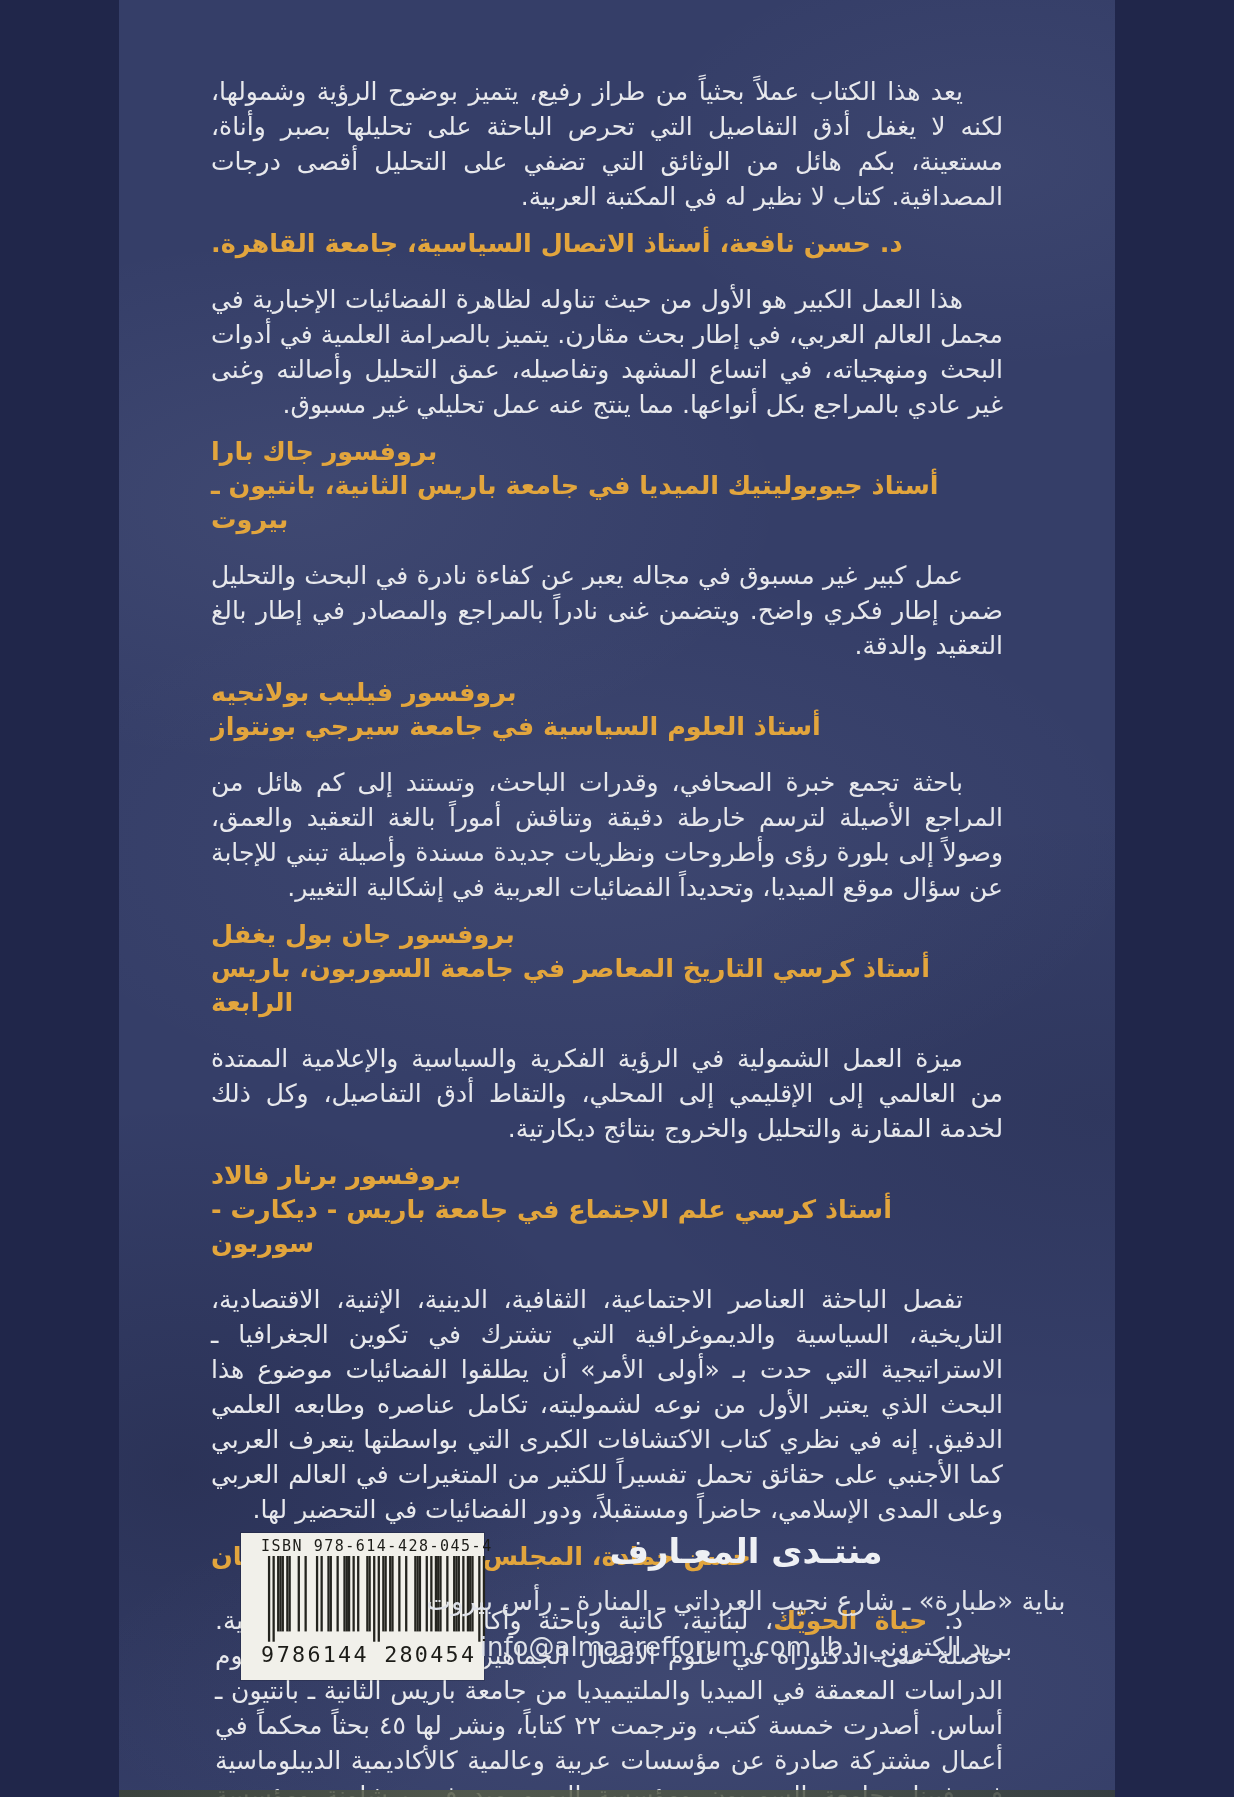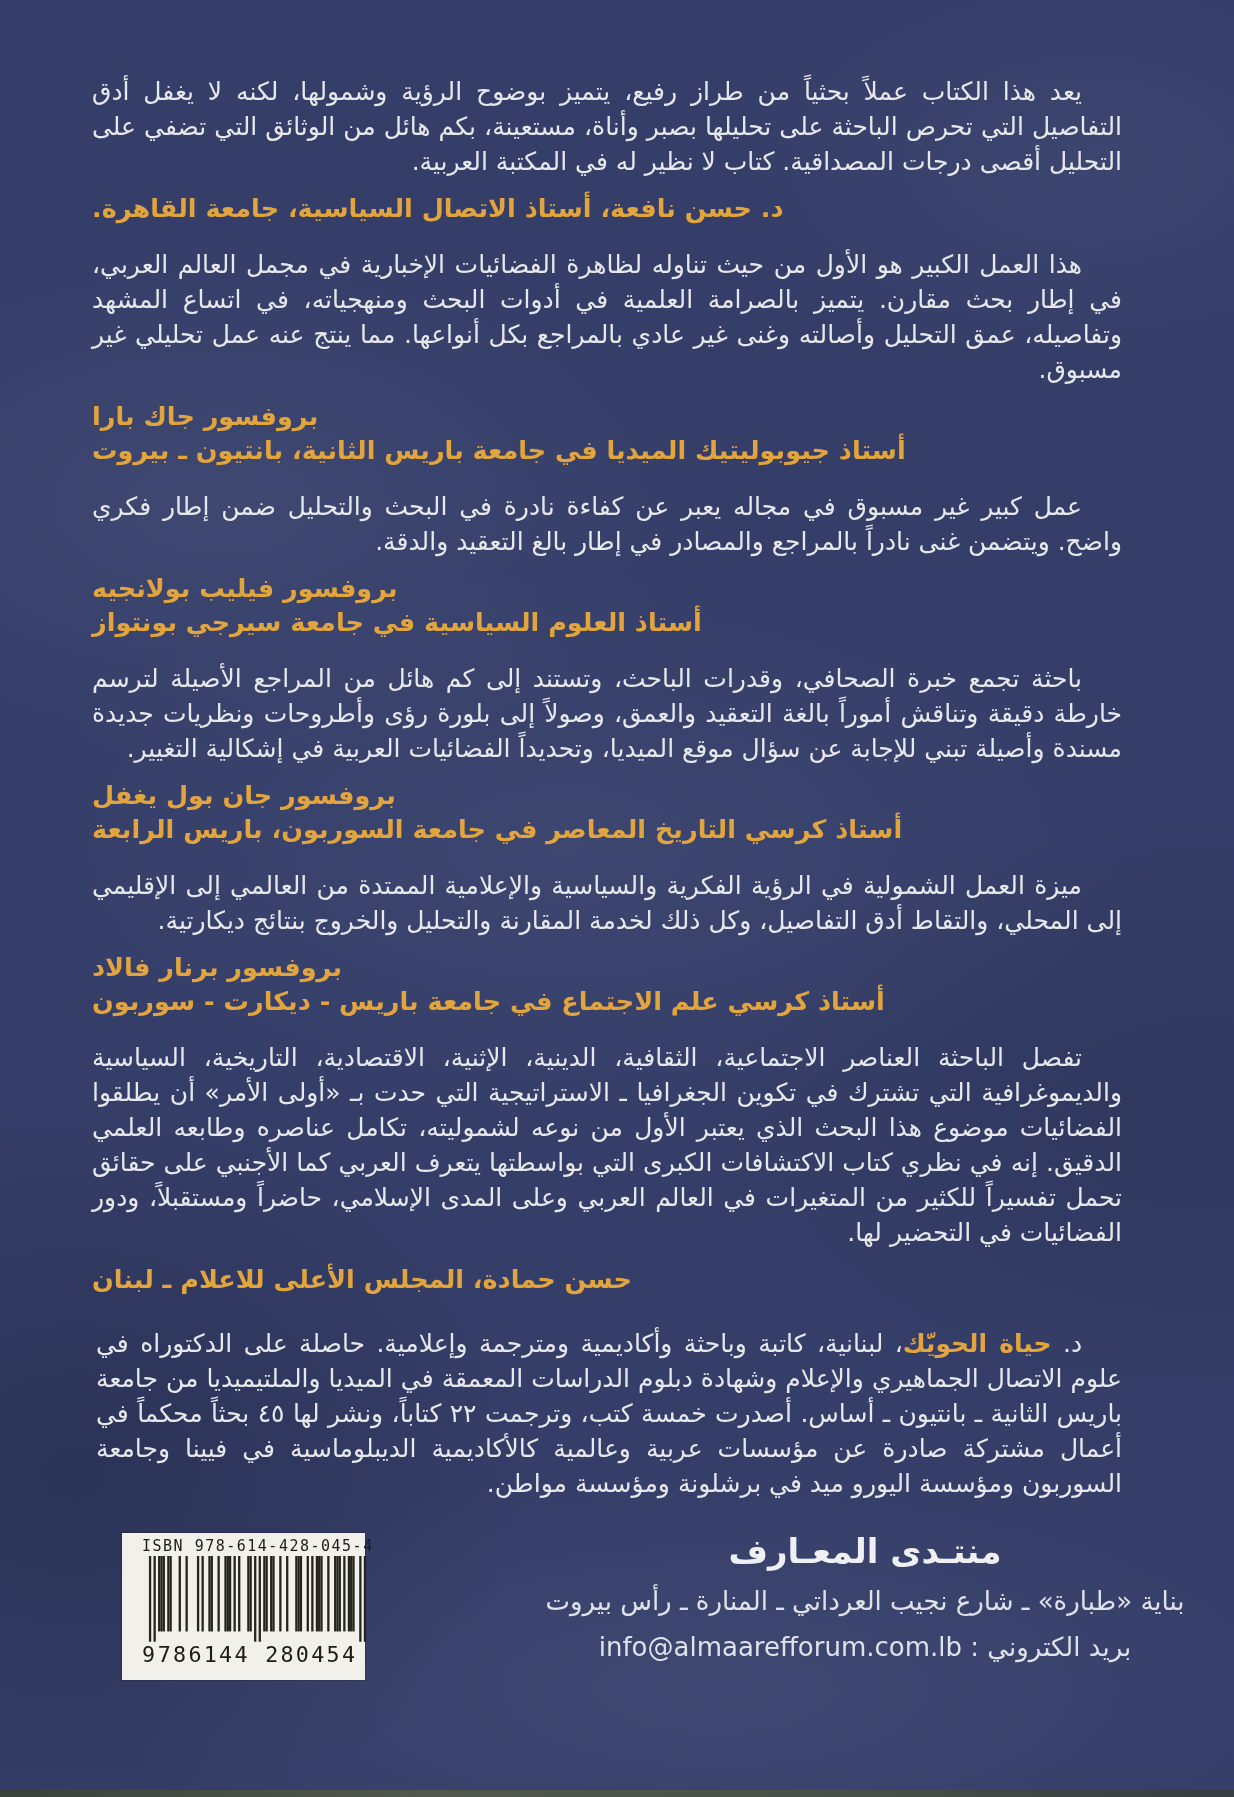--- a/index.html
+++ b/index.html
@@ -1,18 +1,18 @@
 <!DOCTYPE html>
 <html dir="rtl" lang="ar"><head>
 <meta charset="utf-8">
 <style>
   html,body{margin:0;padding:0;background:#20264a;}
   .cover{
     position:relative;
-    width:1234px;height:1797px;
+    width:996px;height:1797px;
     margin:0 auto;
     overflow:hidden;
     direction:rtl;
     background-color:#353e68;
     background-image:
       radial-gradient(ellipse 700px 380px at 18% 28%, rgba(195,205,235,0.07), transparent 70%),
       radial-gradient(ellipse 820px 400px at 46% 47%, rgba(195,205,235,0.06), transparent 70%),
       radial-gradient(ellipse 520px 300px at 88% 9%,  rgba(195,205,235,0.05), transparent 70%),
       radial-gradient(ellipse 900px 320px at 58% 94%, rgba(195,205,235,0.07), transparent 70%),
       radial-gradient(ellipse 640px 520px at 6% 82%,  rgba(8,10,28,0.22), transparent 72%),

